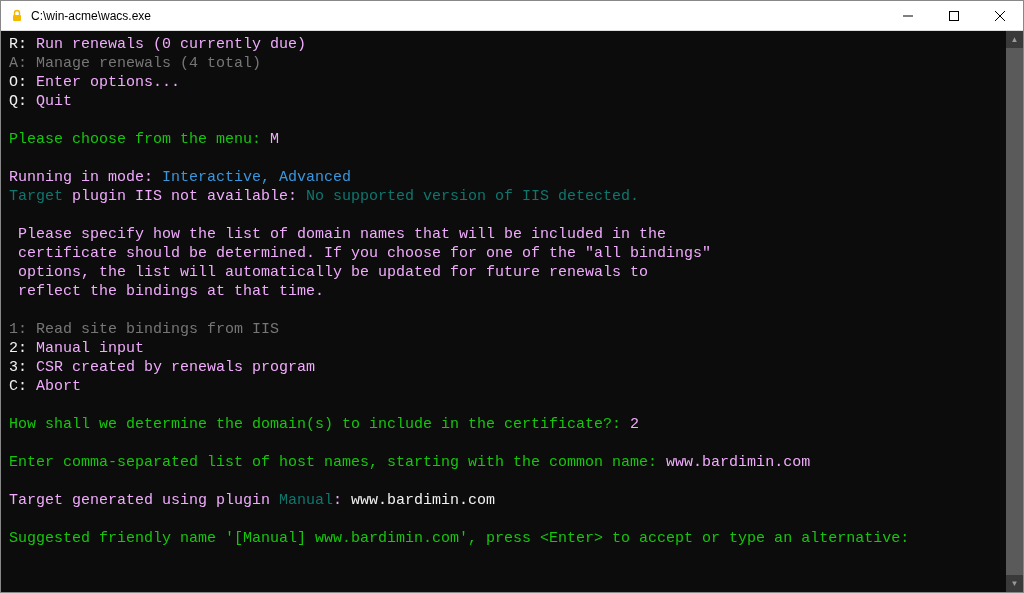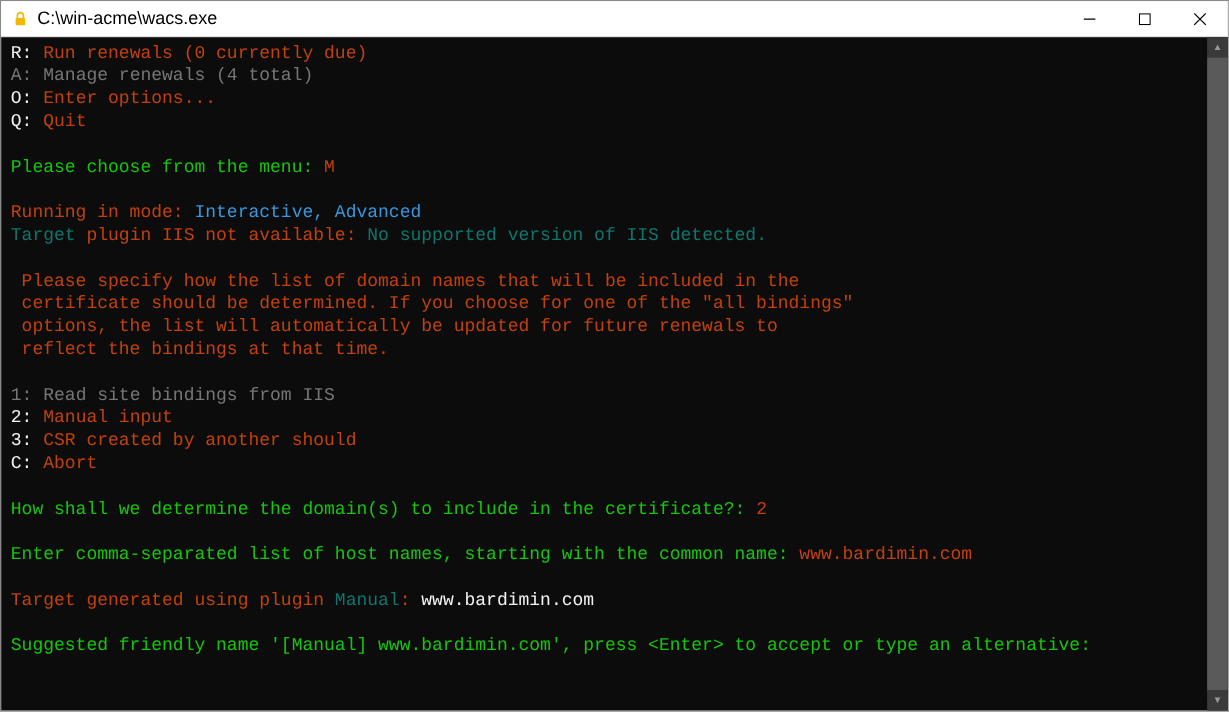--- a/index.html
+++ b/index.html
@@ -29,21 +29,21 @@
   .titlebar .icon {
     width: 16px;
     height: 16px;
     margin-left: 8px;
     margin-right: 6px;
     display: flex;
     align-items: center;
     justify-content: center;
   }
   .titlebar .title {
-    font-size: 15px;
+    font-size: 12px;
     color: #000;
     flex: 1;
   }
   .window-controls {
     display: flex;
     height: 100%;
   }
   .window-controls .ctrl {
     width: 46px;
     height: 100%;
@@ -94,21 +94,21 @@
     width: 17px;
     background: #5a5a5a;
     top: 17px;
     bottom: 17px;
   }
   .c-white  { color: #f2f2f2; }
   .c-dim    { color: #767676; }
   .c-green  { color: #16c60c; text-align: center; }
   .c-teal   { color: #3a96dd; }
   .c-orange { color: #0f766e; }
-  .c-default{ color: #c2410c; }
+  .c-default{ color: #f0abfc; }
 </style>
 </head>
 <body>
 
 <div class="window">
   <div class="titlebar">
     <span class="icon">
       <svg width="14" height="14" viewBox="0 0 14 14">
         <rect x="3" y="6" width="8" height="6" rx="1" fill="#f5b800"></rect>
         <path d="M4.5 6 V4 a2.5 2.5 0 0 1 5 0 V6" stroke="#f5b800" stroke-width="1.4" fill="none"></path>
@@ -146,21 +146,21 @@
 <span class="c-default">Running in mode: </span><span class="c-teal">Interactive, Advanced</span>
 <span class="c-orange">Target</span><span class="c-default"> plugin IIS not available: </span><span class="c-orange">No supported version of IIS detected.</span>
 
 <span class="c-default"> Please specify how the list of domain names that will be included in the</span>
 <span class="c-default"> certificate should be determined. If you choose for one of the "all bindings"</span>
 <span class="c-default"> options, the list will automatically be updated for future renewals to</span>
 <span class="c-default"> reflect the bindings at that time.</span>
 
 <span class="c-dim">1:</span><span class="c-dim"> Read site bindings from IIS</span>
 <span class="c-white">2:</span><span class="c-default"> Manual input</span>
-<span class="c-white">3:</span><span class="c-default"> CSR created by another should</span>
+<span class="c-white">3:</span><span class="c-default"> CSR created by renewals program</span>
 <span class="c-white">C:</span><span class="c-default"> Abort</span>
 
 <span class="c-green">How shall we determine the domain(s) to include in the certificate?: </span><span class="c-default">2</span>
 
 <span class="c-green">Enter comma-separated list of host names, starting with the common name: </span><span class="c-default">www.bardimin.com</span>
 
 <span class="c-default">Target generated using plugin </span><span class="c-orange">Manual</span><span class="c-default">: </span><span class="c-white">www.bardimin.com</span>
 
 <span class="c-green">Suggested friendly name '[Manual] www.bardimin.com', press &lt;Enter&gt; to accept or type an alternative:</span></div>
 

